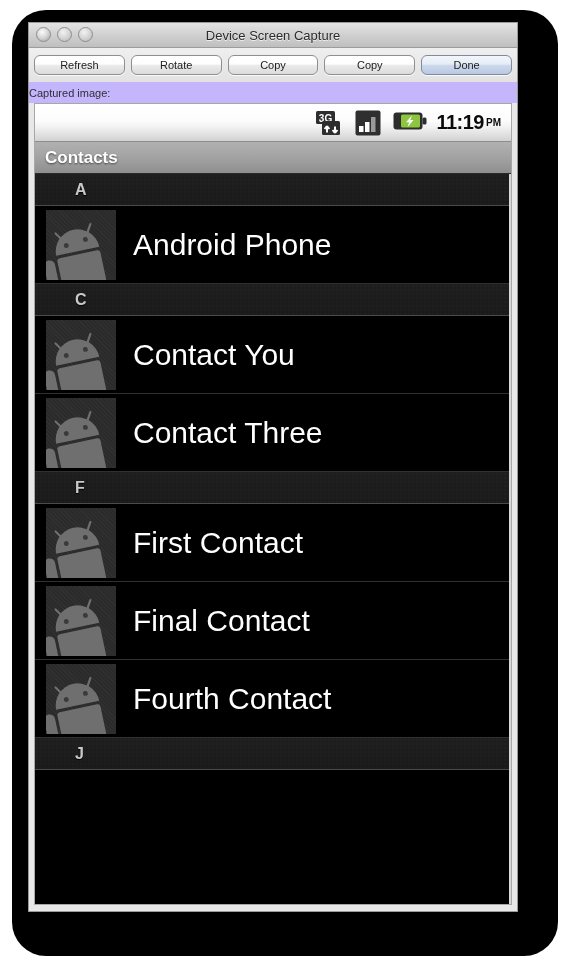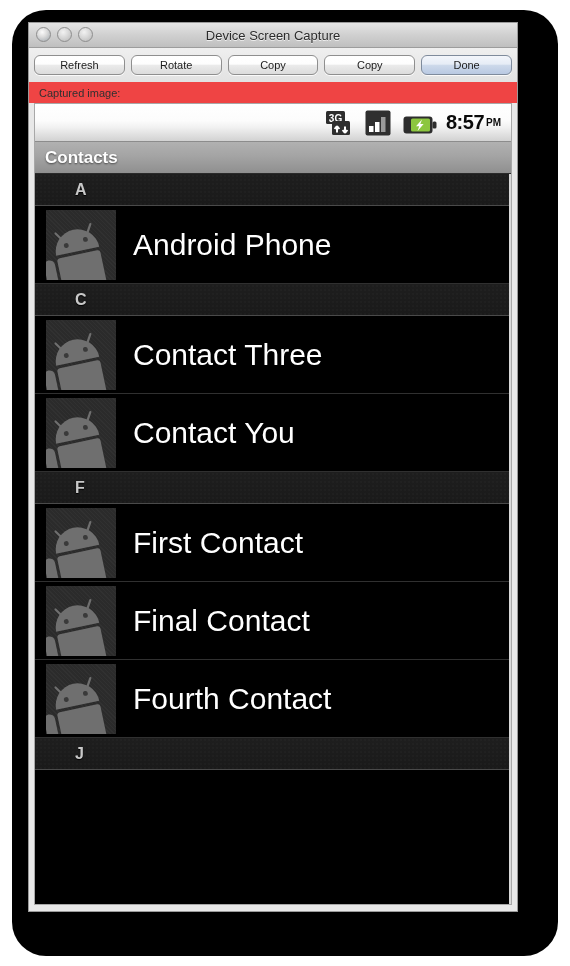--- a/index.html
+++ b/index.html
@@ -77,23 +77,23 @@
     box-shadow: 0 1px 0 rgba(255,255,255,0.8);
   }
   .tb-btn.default {
     background: linear-gradient(to bottom, #f3f6fb 0%, #e6ecf6 45%, #ccd8ea 53%, #b9c9e2 100%);
     border-color: #7f8b9c;
   }
 
   
   #cap-label-row {
     flex: 0 0 21px;
-    padding-left: 10px;
-    display: flex; align-items: center;
-    background: #ef4444;
+    padding-left: 0;
+    display: flex; align-items: center;
+    background: #c4b5fd;
   }
   #cap-label { font-size: 11px; color: #303030; }
 
   
   #device {
     flex: 1 1 auto;
     margin: 0 5px 6px 5px;
     border: 1px solid #a8a8a8;
     background: #000;
     display: flex; flex-direction: column;
@@ -101,21 +101,21 @@
   }
 
   
   #statusbar {
     flex: 0 0 38px;
     background: linear-gradient(to bottom, #ffffff 0%, #fcfcfc 45%, #f2f2f2 62%, #d2d2d2 100%);
     display: flex; align-items: center; justify-content: flex-end;
     padding-right: 10px;
     border-bottom: 1px solid #8c8c8c;
   }
-  .sb-icons { display: flex; align-items: flex-end; gap: 12px; }
+  .sb-icons { display: flex; align-items: flex-start; gap: 12px; }
   .sb-time {
     margin-left: 9px;
     font-size: 20px; font-weight: bold; color: #0a0a0a;
     letter-spacing: -0.5px;
   }
   .sb-ampm { font-size: 10px; font-weight: bold; color: #0a0a0a; margin-left: 2px; }
 
   
   #contacts-bar {
     flex: 0 0 32px;
@@ -221,21 +221,21 @@
         </svg>
 
         <svg width="34" height="22" viewBox="0 0 34 22">
           <rect x="0.5" y="2.5" width="29" height="17" rx="3" fill="#2d2d2d"></rect>
           <rect x="29.5" y="7.5" width="4" height="7" rx="1.5" fill="#2d2d2d"></rect>
           <rect x="8" y="4.5" width="19" height="13" rx="1.5" fill="#8cc63f"></rect>
           <path d="M19 5.6 L13 12.2 L16.2 12.2 L14.6 17 L20.6 10.1 L17.3 10.1 Z" fill="#ffffff"></path>
         </svg>
 
       </div>
-      <span class="sb-time">8:57</span>
+      <span class="sb-time">11:19</span>
       <span class="sb-ampm">PM</span>
     </div>
 
     <div id="contacts-bar">
       <span id="contacts-title">Contacts</span>
     </div>
 
     <div id="list">
         <div class="section-hdr">
           <span class="section-letter">A</span>
@@ -266,37 +266,37 @@
     <path d="M8 4 L14 13" stroke="#6f6f6f" stroke-width="2.2" stroke-linecap="round"></path>
     <path d="M44 2 L38 12" stroke="#6f6f6f" stroke-width="2.2" stroke-linecap="round"></path>
     <path d="M4 26 a22 22 0 0 1 44 0 Z"></path>
     <circle cx="16" cy="18" r="2.4" fill="#3a3a3a"></circle>
     <circle cx="36" cy="16" r="2.4" fill="#3a3a3a"></circle>
     <rect x="4" y="29" width="44" height="34" rx="3"></rect>
     <rect x="-10" y="29" width="11" height="30" rx="5.5"></rect>
   </g>
 </svg>
           </div>
+          <span class="contact-name">Contact You</span>
+        </div>
+        <div class="contact-row">
+          <div class="avatar">
+            <svg width="70" height="70" viewBox="0 0 70 70">
+  <g transform="translate(6,14) rotate(-12 32 28)" fill="#6f6f6f">
+    <path d="M8 4 L14 13" stroke="#6f6f6f" stroke-width="2.2" stroke-linecap="round"></path>
+    <path d="M44 2 L38 12" stroke="#6f6f6f" stroke-width="2.2" stroke-linecap="round"></path>
+    <path d="M4 26 a22 22 0 0 1 44 0 Z"></path>
+    <circle cx="16" cy="18" r="2.4" fill="#3a3a3a"></circle>
+    <circle cx="36" cy="16" r="2.4" fill="#3a3a3a"></circle>
+    <rect x="4" y="29" width="44" height="34" rx="3"></rect>
+    <rect x="-10" y="29" width="11" height="30" rx="5.5"></rect>
+  </g>
+</svg>
+          </div>
           <span class="contact-name">Contact Three</span>
-        </div>
-        <div class="contact-row">
-          <div class="avatar">
-            <svg width="70" height="70" viewBox="0 0 70 70">
-  <g transform="translate(6,14) rotate(-12 32 28)" fill="#6f6f6f">
-    <path d="M8 4 L14 13" stroke="#6f6f6f" stroke-width="2.2" stroke-linecap="round"></path>
-    <path d="M44 2 L38 12" stroke="#6f6f6f" stroke-width="2.2" stroke-linecap="round"></path>
-    <path d="M4 26 a22 22 0 0 1 44 0 Z"></path>
-    <circle cx="16" cy="18" r="2.4" fill="#3a3a3a"></circle>
-    <circle cx="36" cy="16" r="2.4" fill="#3a3a3a"></circle>
-    <rect x="4" y="29" width="44" height="34" rx="3"></rect>
-    <rect x="-10" y="29" width="11" height="30" rx="5.5"></rect>
-  </g>
-</svg>
-          </div>
-          <span class="contact-name">Contact You</span>
         </div>
         <div class="section-hdr">
           <span class="section-letter">F</span>
         </div>
         <div class="contact-row">
           <div class="avatar">
             <svg width="70" height="70" viewBox="0 0 70 70">
   <g transform="translate(6,14) rotate(-12 32 28)" fill="#6f6f6f">
     <path d="M8 4 L14 13" stroke="#6f6f6f" stroke-width="2.2" stroke-linecap="round"></path>
     <path d="M44 2 L38 12" stroke="#6f6f6f" stroke-width="2.2" stroke-linecap="round"></path>

